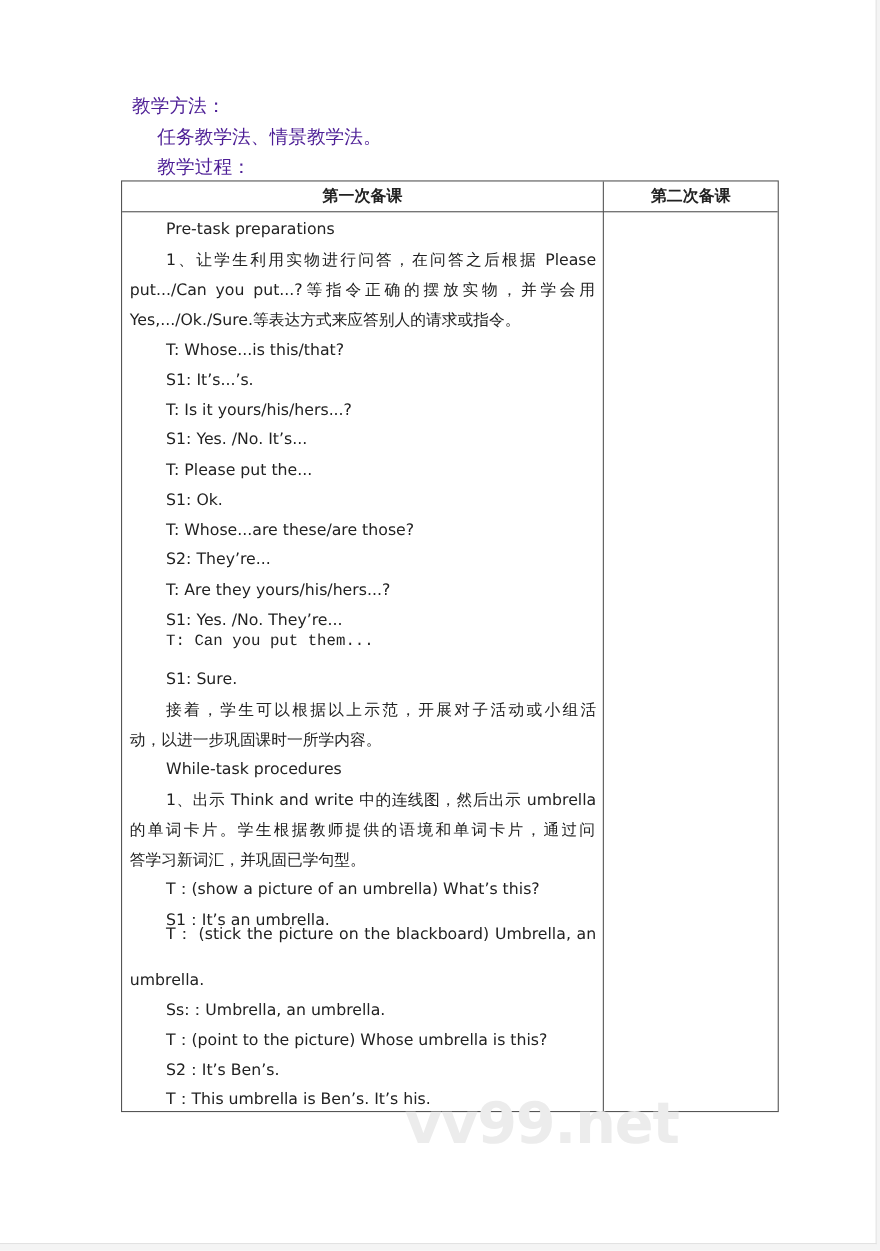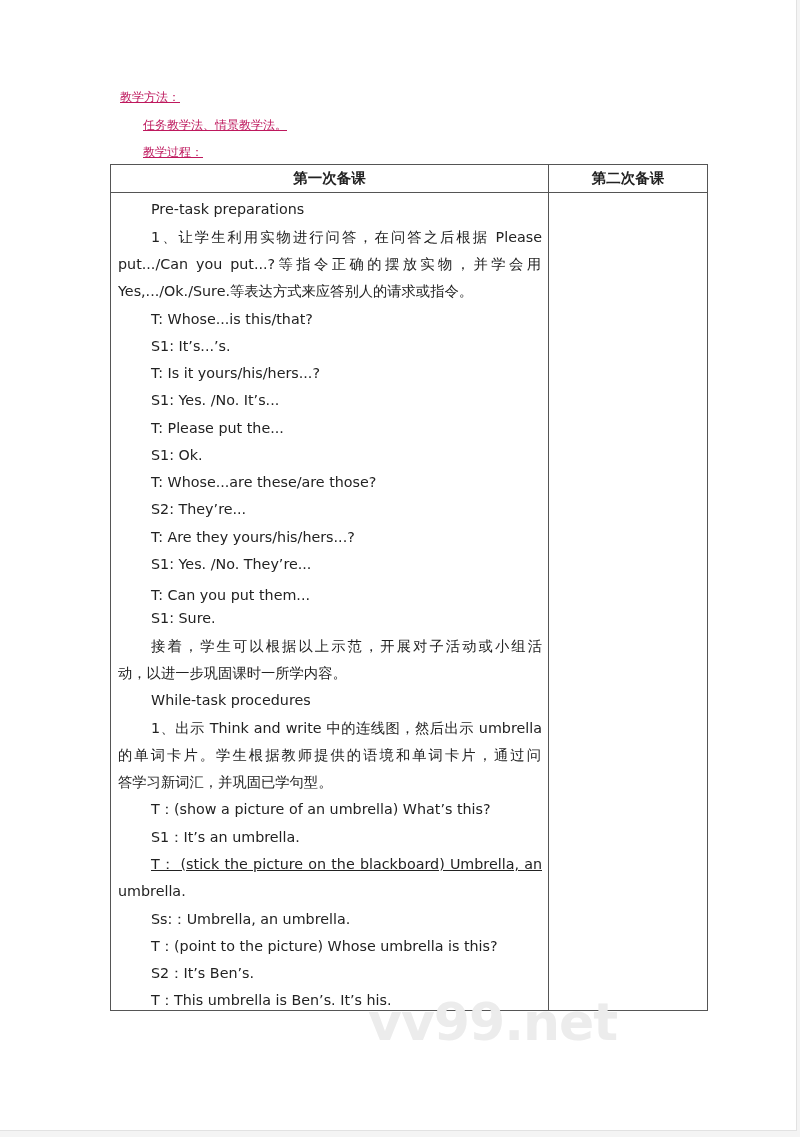--- a/index.html
+++ b/index.html
@@ -12,25 +12,24 @@
   }
   .page {
     position: absolute; left: 0; top: 0;
     width: 796px; height: 1130px;
     background: #ffffff;
     border-right: 1px solid #e2e2e2;
     border-bottom: 1px solid #e2e2e2;
   }
   .heading {
     position: absolute;
-    font-size: 12px;
-    color: #be185d;
+    font-size: 17px;
+    color: #4c1d95;
     line-height: 20px;
     white-space: nowrap;
-    text-decoration: underline;
   }
   .table {
     position: absolute;
     left: 110px; top: 164px;
     width: 598px; height: 847px;
     border: 1px solid #555;
     box-sizing: border-box;
   }
   .col-divider {
     position: absolute; left: 437px; top: 0; bottom: 0;
@@ -99,31 +98,31 @@
       <div class="line ind" style="top:116px;">T: Whose...is this/that?</div>
       <div class="line ind" style="top:143px;">S1: It’s...’s.</div>
       <div class="line ind" style="top:170px;">T: Is it yours/his/hers...?</div>
       <div class="line ind" style="top:197px;">S1: Yes. /No. It’s...</div>
       <div class="line ind" style="top:225px;">T: Please put the...</div>
       <div class="line ind" style="top:252px;">S1: Ok.</div>
       <div class="line ind" style="top:279px;">T: Whose...are these/are those?</div>
       <div class="line ind" style="top:306px;">S2: They’re...</div>
       <div class="line ind" style="top:334px;">T: Are they yours/his/hers...?</div>
       <div class="line ind" style="top:361px;">S1: Yes. /No. They’re...</div>
-      <div class="line ind" style="top:392px;">T: Can you put them...</div>
+      <div class="line ind" style="top:380px;font-family:Liberation Mono, monospace;">T: Can you put them...</div>
       <div class="line ind" style="top:415px;">S1: Sure.</div>
       <div class="line ind" style="top:443px; width:391px; text-align:justify; text-align-last:justify;">接着，学生可以根据以上示范，开展对子活动或小组活</div>
       <div class="line noind" style="top:470px;">动，以进一步巩固课时一所学内容。</div>
       <div class="line ind" style="top:497px;text-align:center;">While-task procedures</div>
       <div class="line ind" style="top:525px; width:391px; text-align:justify; text-align-last:justify;">1、出示 Think and write 中的连线图，然后出示 umbrella</div>
       <div class="line noind justify" style="top:552px;">的单词卡片。学生根据教师提供的语境和单词卡片，通过问</div>
       <div class="line noind" style="top:579px;">答学习新词汇，并巩固已学句型。</div>
       <div class="line ind" style="top:606px;">T：(show a picture of an umbrella) What’s this?</div>
       <div class="line ind" style="top:634px;">S1：It’s an umbrella.</div>
-      <div class="line ind" style="top:661px; width:391px; text-align:justify; text-align-last:justify;text-decoration:underline;">T： (stick the picture on the blackboard) Umbrella, an</div>
+      <div class="line ind" style="top:647px; width:391px; text-align:justify; text-align-last:justify;">T： (stick the picture on the blackboard) Umbrella, an</div>
       <div class="line noind" style="top:688px;">umbrella.</div>
       <div class="line ind" style="top:716px;">Ss:：Umbrella, an umbrella.</div>
       <div class="line ind" style="top:743px;">T：(point to the picture) Whose umbrella is this?</div>
       <div class="line ind" style="top:770px;">S2：It’s Ben’s.</div>
       <div class="line ind" style="top:797px;">T：This umbrella is Ben’s. It’s his.</div>
     </div>
 
     <div class="cell2"></div>
   </div>
 

